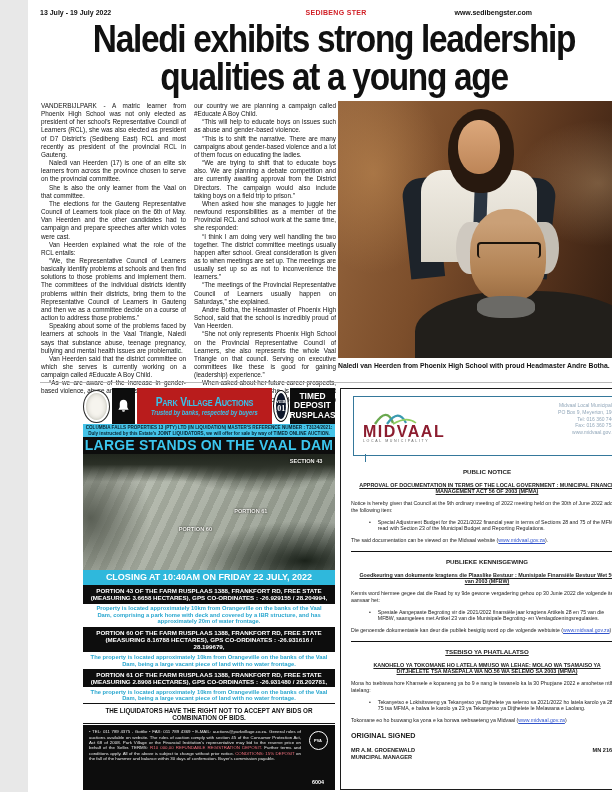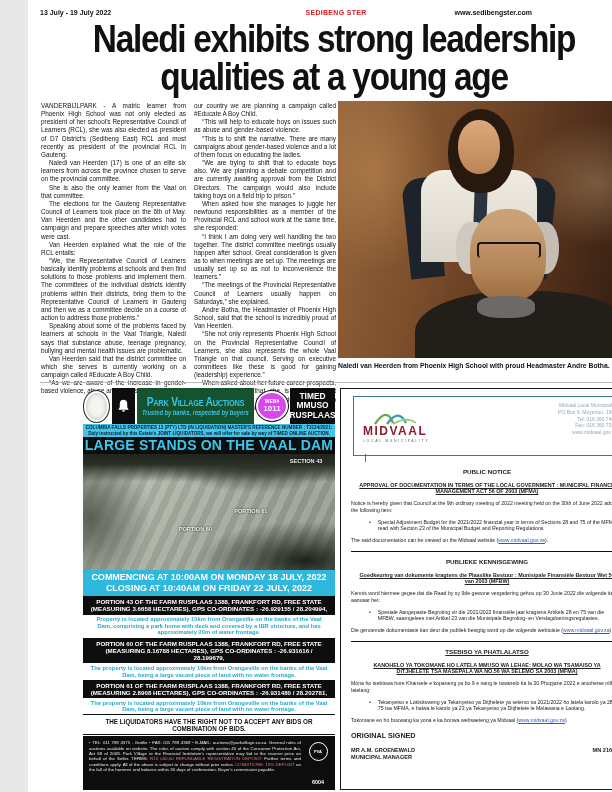--- a/index.html
+++ b/index.html
@@ -46,27 +46,27 @@
   .caption{position:absolute;left:310px;top:362px;width:296px;font-size:6.8px;font-weight:bold;color:#111;}
   .rule{position:absolute;left:12px;top:382px;width:594px;height:1px;background:#b9b9b9;}
   
   .ad{position:absolute;left:55px;top:388px;width:252px;height:402px;display:flex;flex-direction:column;
       box-sizing:border-box;}
   .ad *{box-sizing:border-box;}
   .ad-head{height:36px;display:flex;gap:2px;}
   .crest{width:27px;height:33px;align-self:center;border-radius:50%;background:#f6f4ee;
          border:1.4px solid #2b2b2b;box-shadow:inset 0 0 0 2px #fff,inset 0 0 6px #8a8a7a;}
   .bellbox{width:23px;background:#0d0d0d;display:flex;align-items:center;justify-content:center;}
-  .titlebox{flex:1;background:#14532d;display:flex;flex-direction:column;align-items:center;justify-content:center;overflow:hidden;text-align:right;}
+  .titlebox{flex:1;background:#b91c1c;display:flex;flex-direction:column;align-items:center;justify-content:center;overflow:hidden;text-align:right;}
   .brand{color:#38c2ea;font-weight:800;font-size:12.5px;line-height:13px;font-variant:small-caps;
          white-space:nowrap;transform:scaleX(.82);letter-spacing:-.3px;}
   .tagline{color:#38c2ea;font-weight:bold;font-style:italic;font-size:6.4px;white-space:nowrap;transform:scaleX(.9);}
-  .webbadge{width:32px;height:30px;align-self:center;border-radius:50%;background:#d946ef;
+  .webbadge{width:14px;height:30px;align-self:center;border-radius:50%;background:#0f172a;
             border:2px solid #fff;outline:1.4px solid #0d0d0d;color:#fff;display:flex;flex-direction:column;
-            align-items:center;justify-content:center;font-weight:800;}
+            align-items:center;justify-content:center;font-weight:800;font-family:Liberation Serif, serif;}
   .webbadge .w1{font-size:5px;line-height:5px;}
   .webbadge .w2{font-size:8px;line-height:9px;}
   .timedbox{width:45px;background:#0d0d0d;color:#fff;font-weight:800;font-size:8.4px;line-height:9.4px;
             display:flex;flex-direction:column;align-items:center;justify-content:center;text-align:center;}
   .instr{background:#45c3e8;color:#08222e;font-weight:bold;font-size:4.6px;line-height:5.6px;
          text-align:center;padding:1px 2px;}
   .bigbar{background:#0d0d0d;color:#3cc6ee;font-weight:800;font-size:14px;line-height:17px;height:17px;
           text-align:center;white-space:nowrap;letter-spacing:.2px;}
   .vaal{height:116px;position:relative;overflow:hidden;
      background:
@@ -96,21 +96,21 @@
              font-size:4px;font-weight:bold;display:flex;align-items:center;justify-content:center;}
   .ad-ref{color:#fff;font-size:5.4px;font-weight:bold;}
   
   .notice{position:absolute;left:312px;top:388px;width:294px;height:402px;border:1.6px solid #1c1c1c;
           background:#fff;box-sizing:border-box;padding:5px 10px 4px 10px;font-size:5.2px;line-height:6.8px;color:#222;}
   .lh{position:relative;height:68px;}
   .lh-frame{position:absolute;left:2px;right:0;top:2px;height:58px;border:1px solid #35789b;}
   .lh-tick{position:absolute;left:14px;top:60px;width:1px;height:8px;background:#35789b;}
   .mlogo{position:absolute;left:12px;top:16px;width:90px;}
   .mlogo svg{display:block;margin-left:10px;}
-  .mname{color:#8c1d2f;font-weight:800;font-size:12px;line-height:11px;letter-spacing:1.5px;}
+  .mname{color:#8c1d2f;font-weight:800;font-size:16px;line-height:11px;letter-spacing:1.5px;}
   .msub{font-size:3.6px;letter-spacing:1.6px;color:#666;margin-top:1px;}
   .addr{position:absolute;right:6px;top:8px;text-align:right;color:#93a8ba;font-size:5px;line-height:6.8px;}
   .n-title{text-align:center;font-weight:800;font-size:6.2px;margin:7px 0 2px 0;}
   .n-head{text-align:center;font-weight:800;font-size:5.4px;line-height:6.6px;text-decoration:underline;margin:6px 6px 5px 6px;}
   .n-p{margin:4px 0;}
   .n-bullet{display:flex;gap:7px;margin:5px 2px 5px 18px;}
   .n-link{color:#3355cc;text-decoration:underline;}
   .n-hr{border:0;border-top:1.4px solid #111;margin:7px 0 6px 0;}
   .n-signed{font-weight:700;font-size:7.2px;margin-top:9px;}
   .n-sigrow{display:flex;justify-content:space-between;font-weight:bold;font-size:5.6px;margin-top:7px;}
@@ -185,36 +185,35 @@
       <div class="titlebox">
         <div class="brand">Park Village Auctions</div>
         <div class="tagline">Trusted by banks, respected by buyers</div>
       </div>
       <div class="webbadge">
         <span class="w1">WEB#</span>
         <span class="w2">1011</span>
       </div>
       <div class="timedbox">
         <span>TIMED</span>
-        <span>MMUSO</span>
+        <span>DEPOSIT</span>
         <span>RUSPLAAS</span>
       </div>
     </div>
     <div class="instr">
       <div>COLUMBIA FALLS PROPERTIES 13 (PTY) LTD (IN LIQUIDATION) MASTER'S REFERENCE NUMBER : T3134/2021:</div>
       <div>Duly instructed by this Estate's JOINT LIQUIDATORS, we will offer for sale by way of TIMED ONLINE AUCTION.</div>
     </div>
     <div class="bigbar">LARGE STANDS ON THE VAAL DAM</div>
     <div class="vaal">
       <span class="lbl-a">SECTION 43</span>
       <span class="lbl-b">PORTION 61</span>
       <span class="lbl-c">PORTION 60</span>
     </div>
     <div class="commence">
-      <div>COMMENCING AT 10:00AM ON MONDAY 18 JULY, 2022</div>
       <div>CLOSING AT 10:40AM ON FRIDAY 22 JULY, 2022</div>
     </div>
     <div class="lot-t">PORTION 43 OF THE FARM RUSPLAAS 1388, FRANKFORT RD, FREE STATE (MEASURING 3.6658 HECTARES), GPS CO-ORDINATES : -26.929155 / 28.204994,</div>
     <div class="lot-d">Property is located approximately 10km from Orangeville on the banks of the Vaal Dam, comprising a park home with deck and covered by a IBR structure, and has approximately 20m of water frontage.</div>
     <div class="lot-t">PORTION 60 OF THE FARM RUSPLAAS 1388, FRANKFORT RD, FREE STATE (MEASURING 8.16788 HECTARES), GPS CO-ORDINATES : -26.931616 / 28.199679,</div>
     <div class="lot-d">The property is located approximately 10km from Orangeville on the banks of the Vaal Dam, being a large vacant piece of land with no water frontage.</div>
     <div class="lot-t">PORTION 61 OF THE FARM RUSPLAAS 1388, FRANKFORT RD, FREE STATE (MEASURING 2.8908 HECTARES), GPS CO-ORDINATES : -26.931480 / 28.202781,</div>
     <div class="lot-d">The property is located approximately 10km from Orangeville on the banks of the Vaal Dam, being a large vacant piece of land with no water frontage.</div>
     <div class="disclaimer">THE LIQUIDATORS HAVE THE RIGHT NOT TO ACCEPT ANY BIDS OR COMBINATION OF BIDS.</div>
     <div class="ad-foot">

